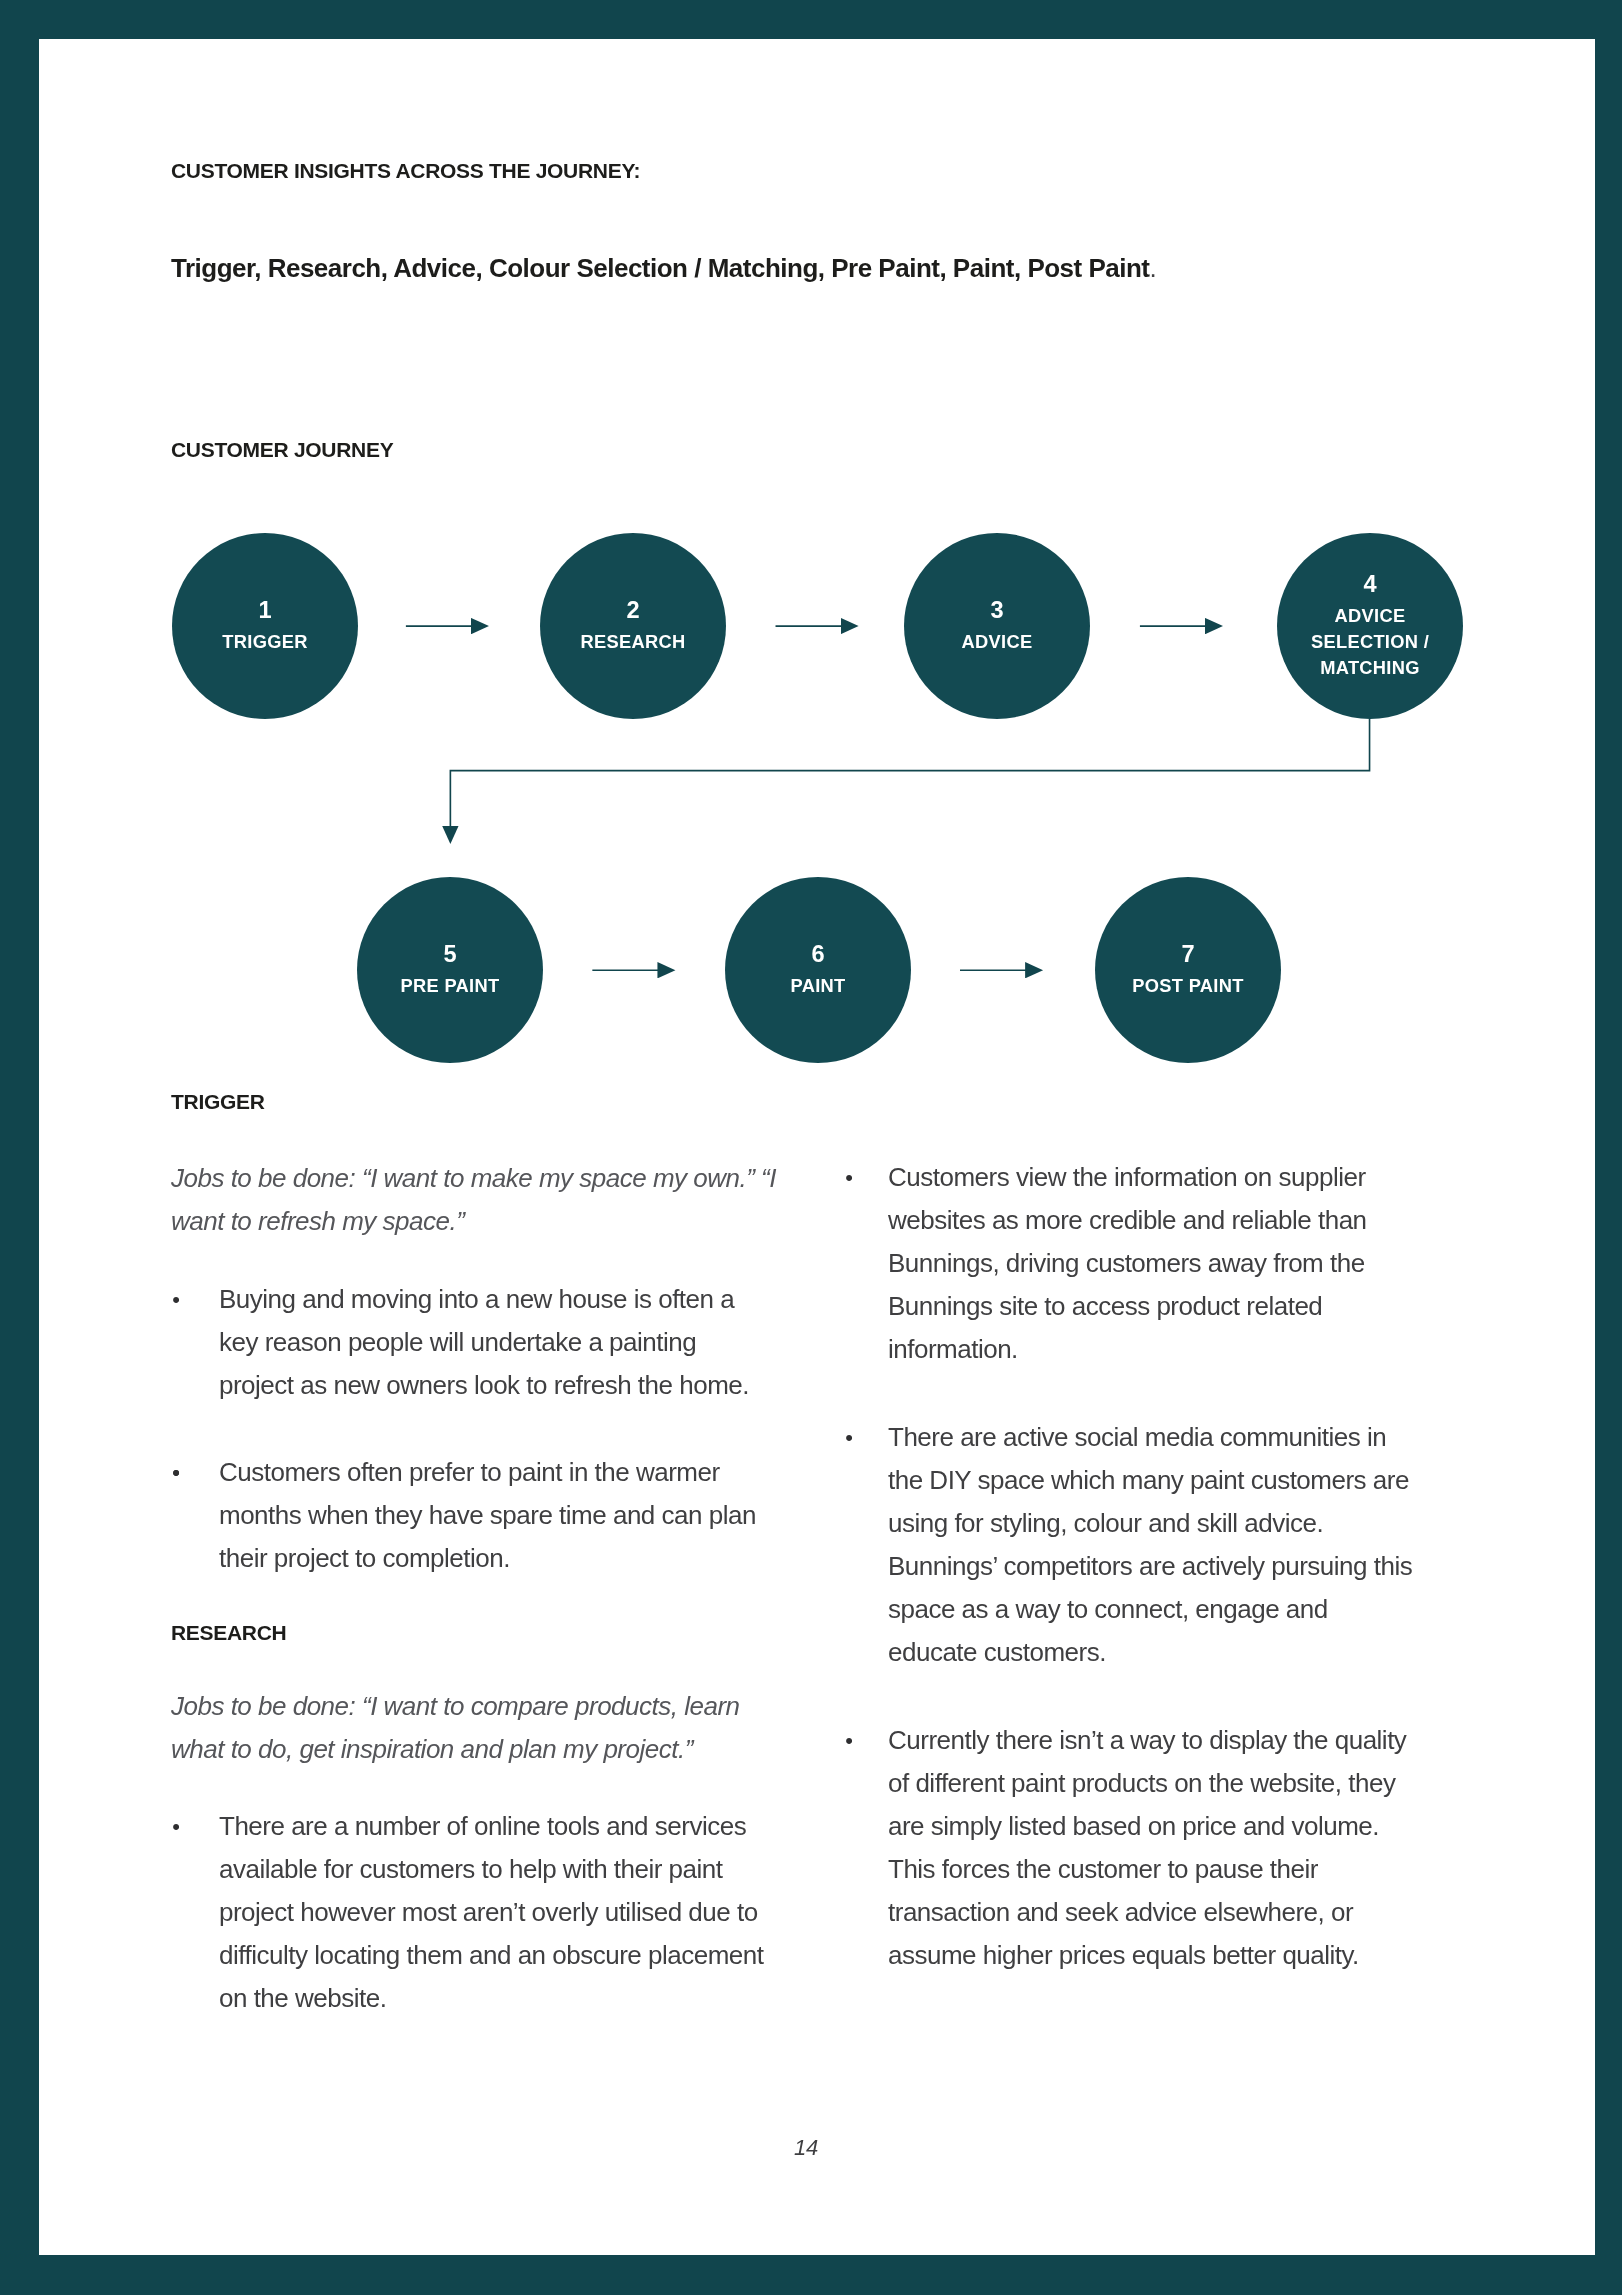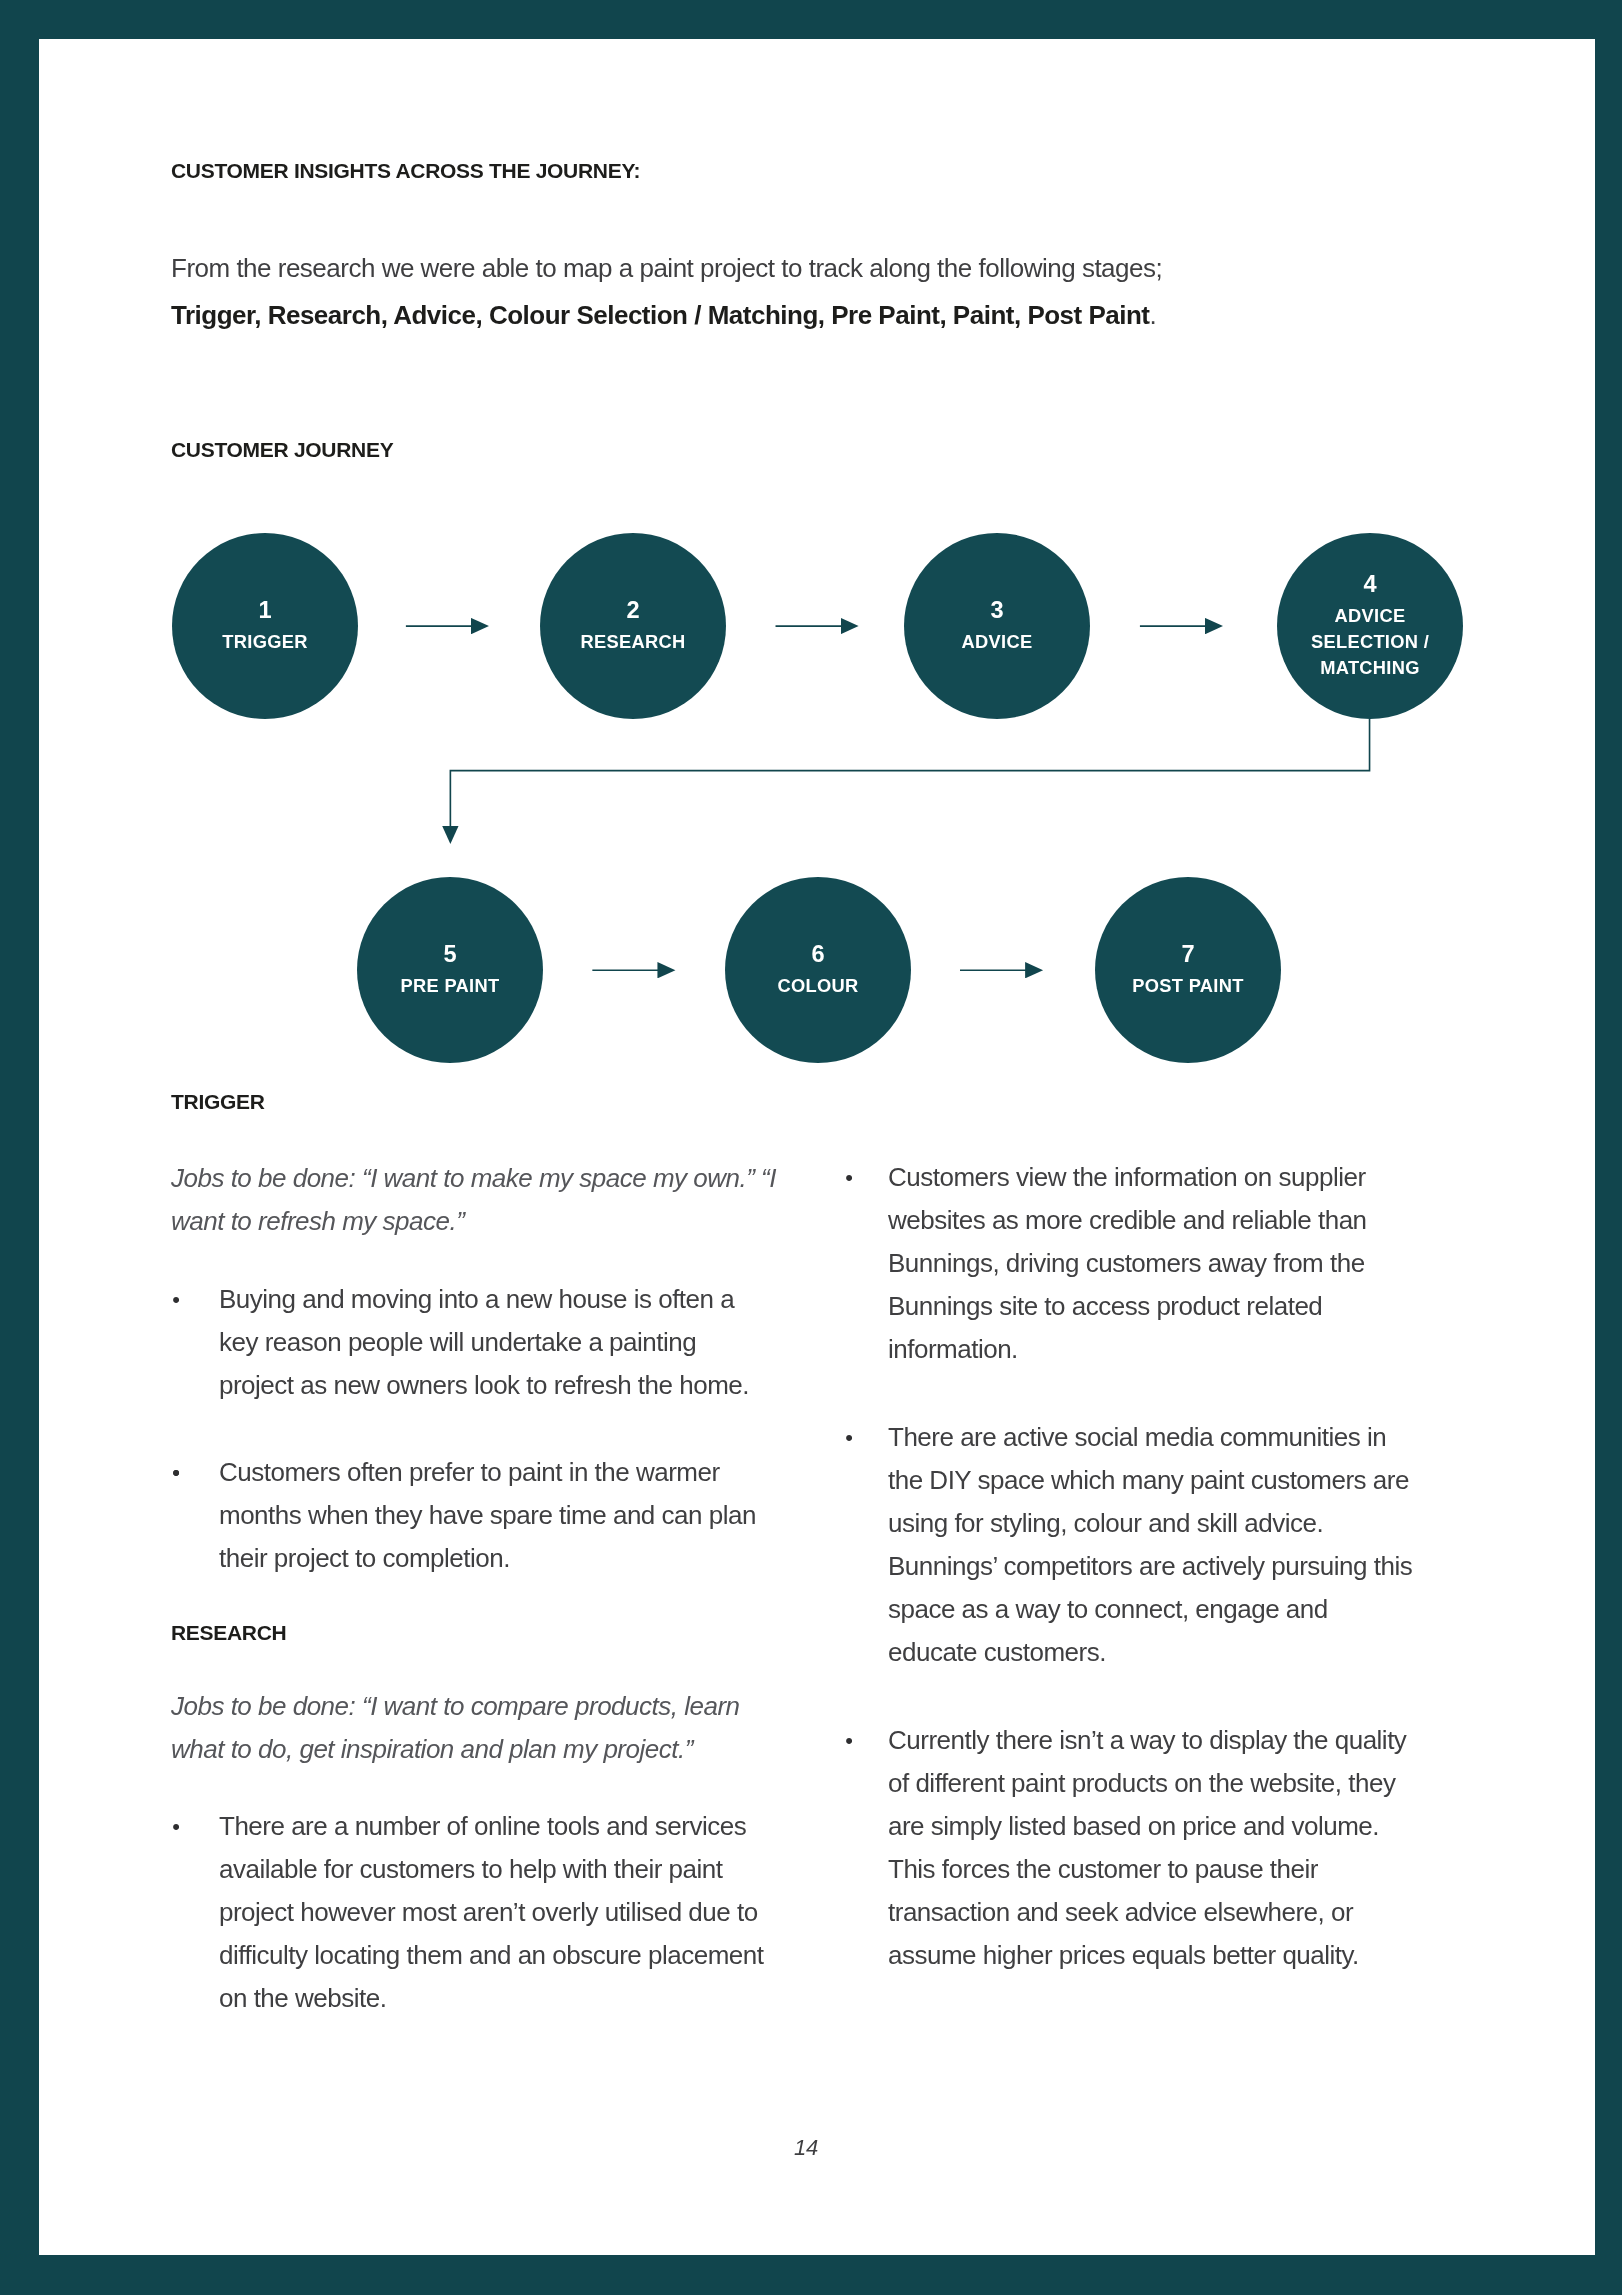--- a/index.html
+++ b/index.html
@@ -77,21 +77,20 @@
 <body>
 
 <div class="page">
   <div class="sheet"></div>
 
   <div class="layer">
 
     <div class="h-small" style="left:171px;top:157px">CUSTOMER INSIGHTS ACROSS THE JOURNEY:</div>
 
     <div class="intro">
-      <span class="line">From the research we were able to map a paint project to track along the following stages;</span>
       <span class="line"><strong>Trigger, Research, Advice, Colour Selection / Matching, Pre Paint, Paint, Post Paint</strong><span>.</span></span>
     </div>
 
     <div class="h-small" style="left:171px;top:436px">CUSTOMER JOURNEY</div>
 
     <svg class="connectors" width="1623" height="2295" viewBox="0 0 2480 3508">
       <defs>
         <marker id="arw" markerWidth="12" markerHeight="10" refX="9" refY="5" orient="auto" markerUnits="strokeWidth">
           <path d="M0,0 L11,5 L0,10 Z" fill="#11454d"></path>
         </marker>
@@ -123,21 +122,21 @@
       <span class="c-label">ADVICE
 SELECTION /
 MATCHING</span>
     </div>
     <div class="circle" style="left:357px;top:877px">
       <span class="c-num">5</span>
       <span class="c-label">PRE PAINT</span>
     </div>
     <div class="circle" style="left:725px;top:877px">
       <span class="c-num">6</span>
-      <span class="c-label">COLOUR</span>
+      <span class="c-label">PAINT</span>
     </div>
     <div class="circle" style="left:1095px;top:877px">
       <span class="c-num">7</span>
       <span class="c-label">POST PAINT</span>
     </div>
 
     <div class="col col-left">
       <h4 class="sec-h mb">TRIGGER</h4>
       <p class="quote">Jobs to be done: “I want to make my space my own.” “I want to refresh my space.”</p>
 

